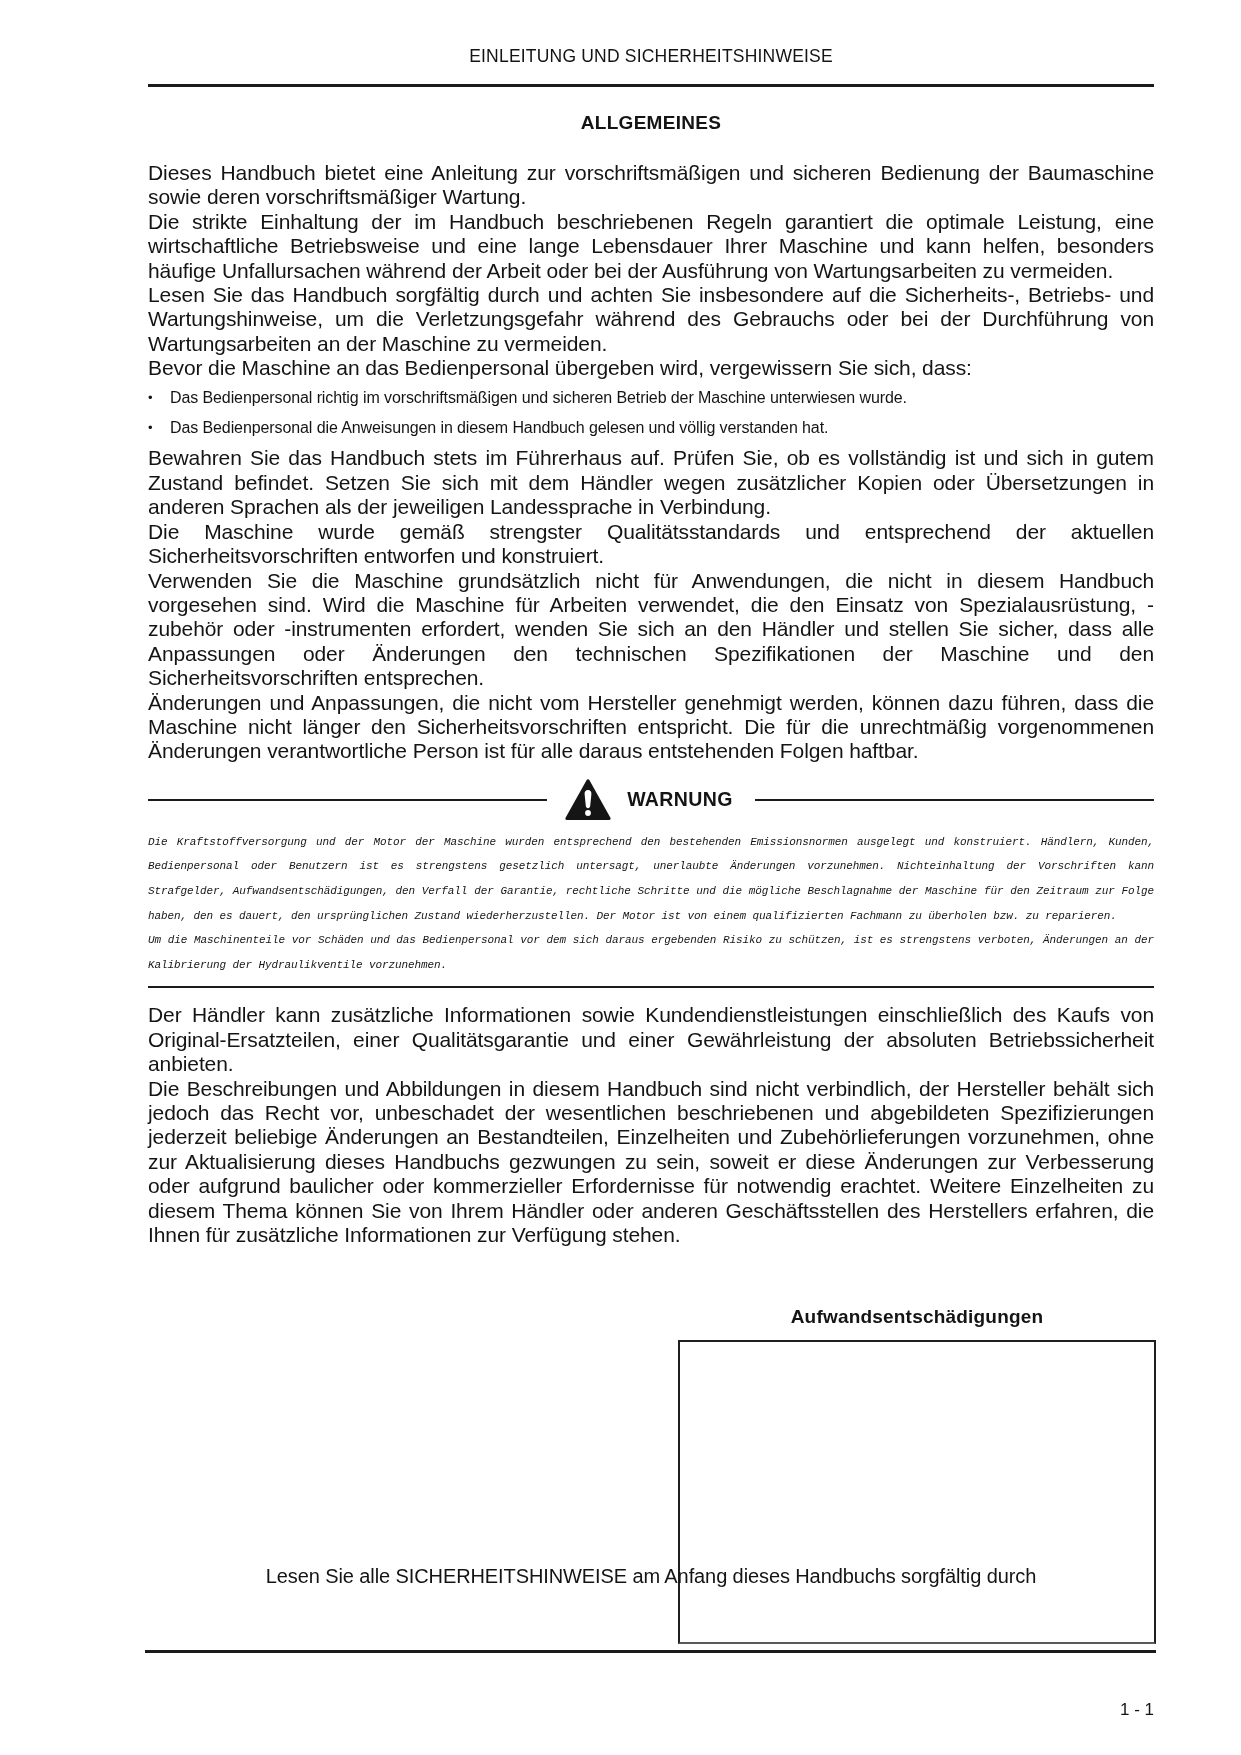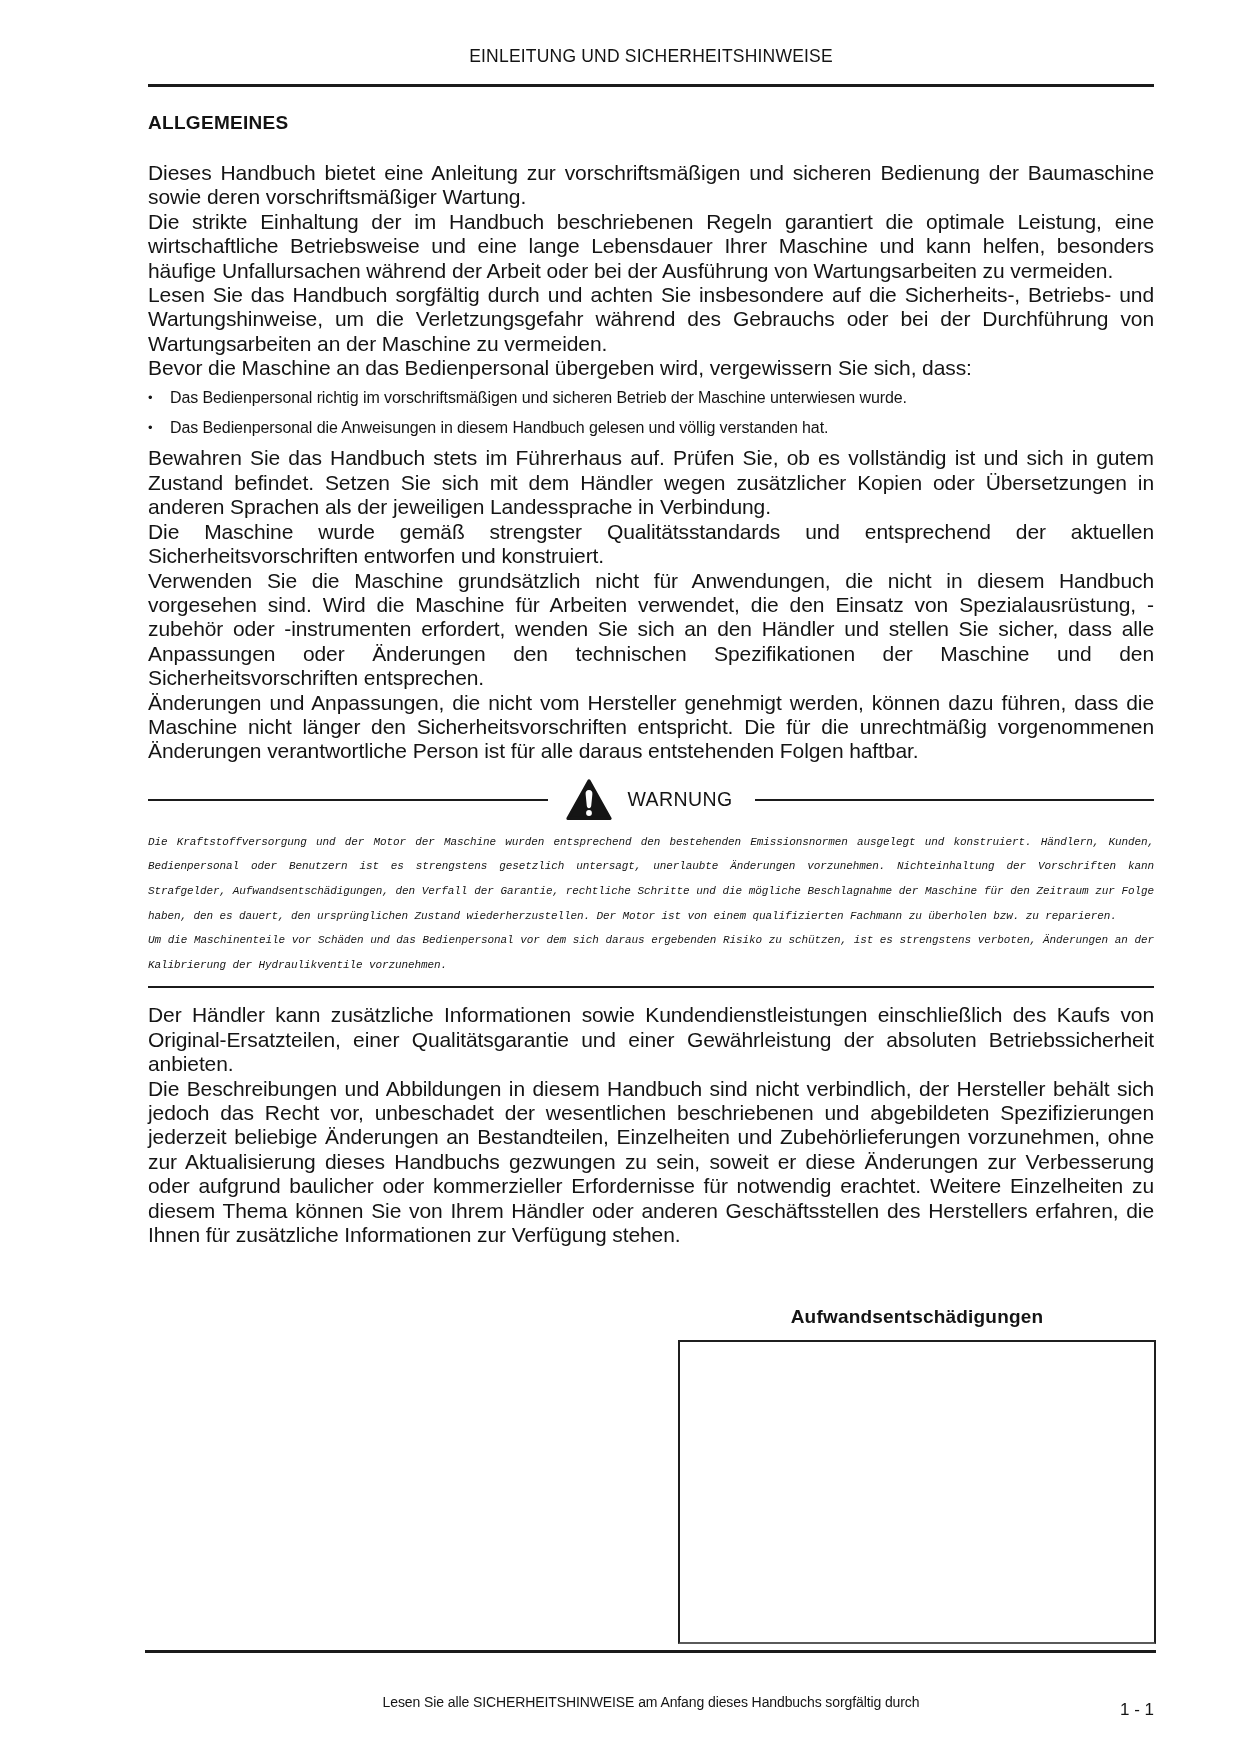--- a/index.html
+++ b/index.html
@@ -20,20 +20,21 @@
   }
   .header-rule {
     position:absolute; top:84px; left:148px; width:1006px;
     border-top:3px solid #1b1b1b;
   }
   
   .content {
     position:absolute; top:100px; left:148px; width:1006px;
   }
   .section-heading {
+    text-align:center;
     font-size:19px; font-weight:bold; letter-spacing:0.3px;
     margin:12px 0 27px 0;
   }
   .para {
     font-size:21px; line-height:24.4px;
     text-align:justify;
     letter-spacing:-0.1px;
     margin:0;
   }
   .bullet-list { margin:5px 0 3px 0; }
@@ -54,21 +55,21 @@
     height:52px; margin:2px 0 4px 0;
   }
   .warning-line {
     flex:1; height:0; border-top:2px solid #1b1b1b;
   }
   .warning-line.left { margin-right:18px; }
   .warning-line.right { margin-left:22px; }
   .warning-icon { flex:0 0 auto; display:block; }
   .warning-label {
     flex:0 0 auto;
-    font-size:19.5px; font-weight:normal; letter-spacing:0.4px;
+    font-size:19.5px; font-weight:bold; letter-spacing:0.4px;
     margin-left:16px;
   }
   .warning-text {
     font-style:italic;
     font-size:11px; line-height:24.6px;
     text-align:justify; letter-spacing:-0.1px;
     margin:0;
     font-family:Liberation Mono, monospace;
   }
   .warning-rule {
@@ -88,23 +89,23 @@
     border:2px solid #1f1f1f;
     border-bottom-color:#5a5a5a;
     background:#ffffff;
   }
   
   .footer-rule {
     position:absolute; top:1650px; left:145px; width:1011px;
     border-top:3.5px solid #1b1b1b;
   }
   .footer-notice {
-    position:absolute; top:1694px; left:148px; width:1006px;
+    position:absolute; top:1565px; left:148px; width:1006px;
     text-align:center;
-    font-size:14px; letter-spacing:-0.1px;
+    font-size:20px; letter-spacing:-0.1px;
   }
   .page-number {
     position:absolute; top:1700px; left:148px; width:1006px;
     text-align:right;
     font-size:17px;
   }
 </style>
 </head>
 <body>
 

